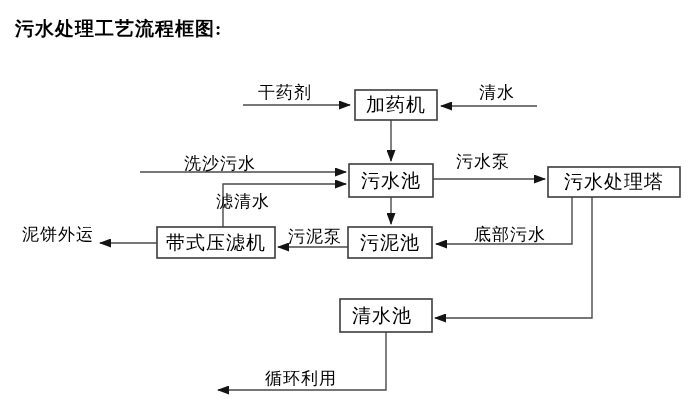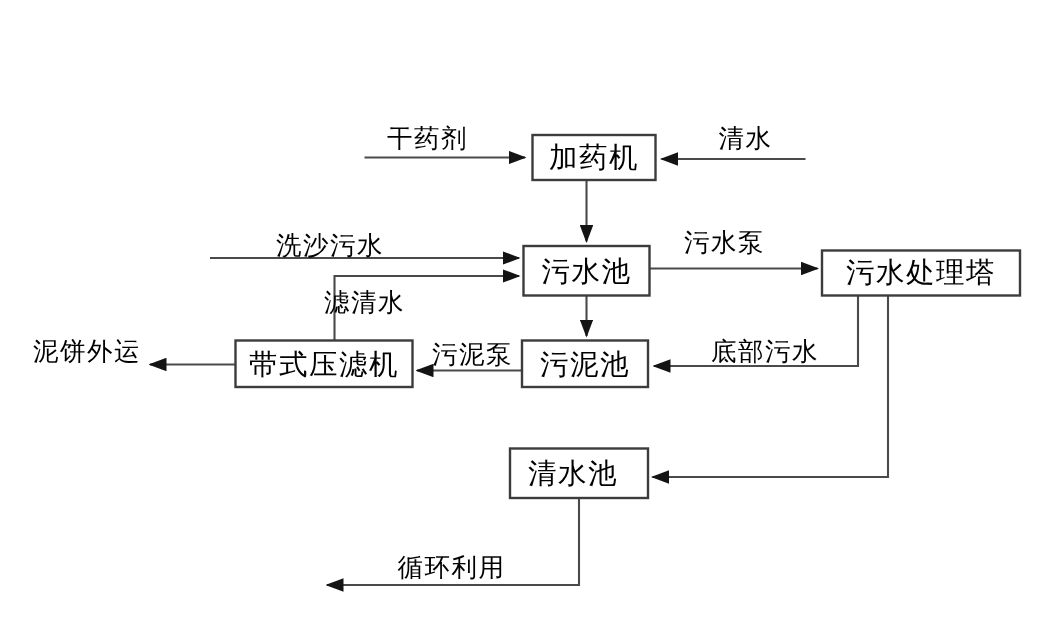--- a/index.html
+++ b/index.html
@@ -54,20 +54,21 @@
     font-size: 17px;
     letter-spacing: 1px;
     text-anchor: middle;
     font-family: "Liberation Serif", "DejaVu Serif", serif;
   }
 </style>
 </head>
 <body>
 
 <div class="page">
+  <h1 class="title">污水处理工艺流程框图:</h1>
 
   <svg class="diagram" width="700" height="420" viewBox="0 0 700 420" xmlns="http://www.w3.org/2000/svg">
     <defs>
       <marker id="arw" markerUnits="userSpaceOnUse" markerWidth="12" markerHeight="9" refX="11" refY="4.5" orient="auto">
         <path d="M0,0 L12,4.5 L0,9 Z" fill="#141414"></path>
       </marker>
     </defs>
 
     <polyline class="edge" points="243,105 350,105" marker-end="url(#arw)"></polyline>
     <polyline class="edge" points="537,106 441,106" marker-end="url(#arw)"></polyline>

